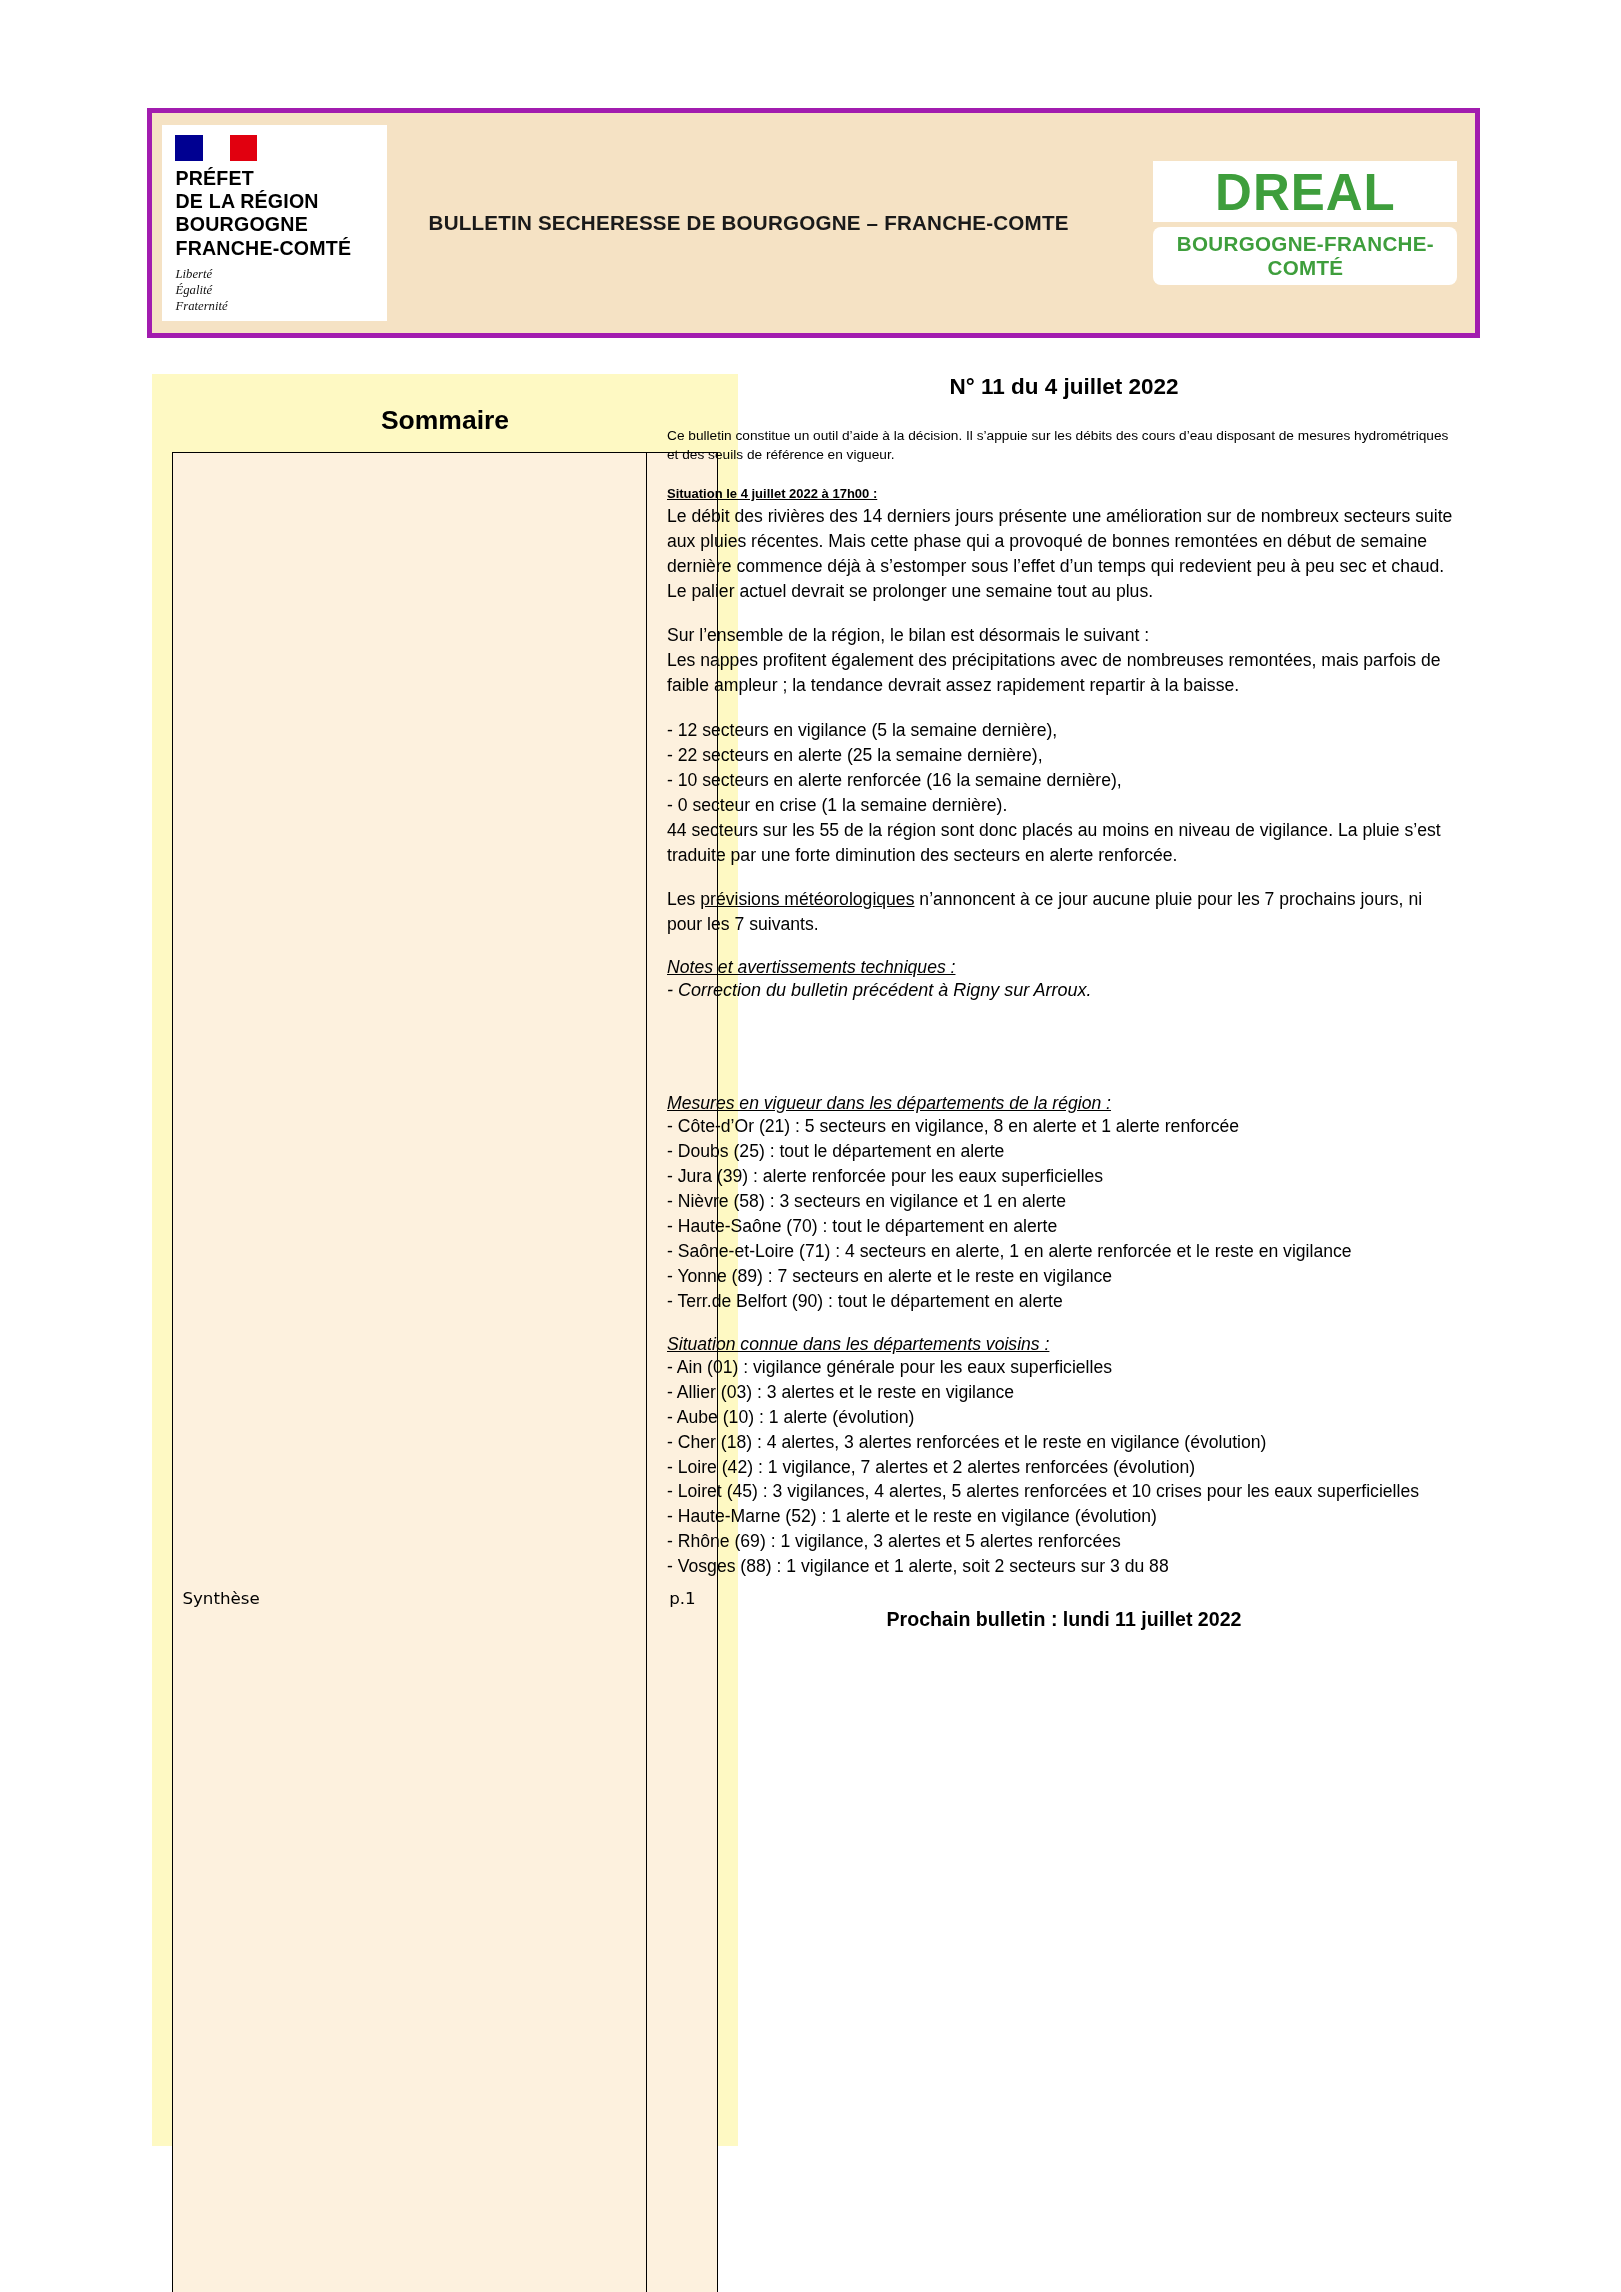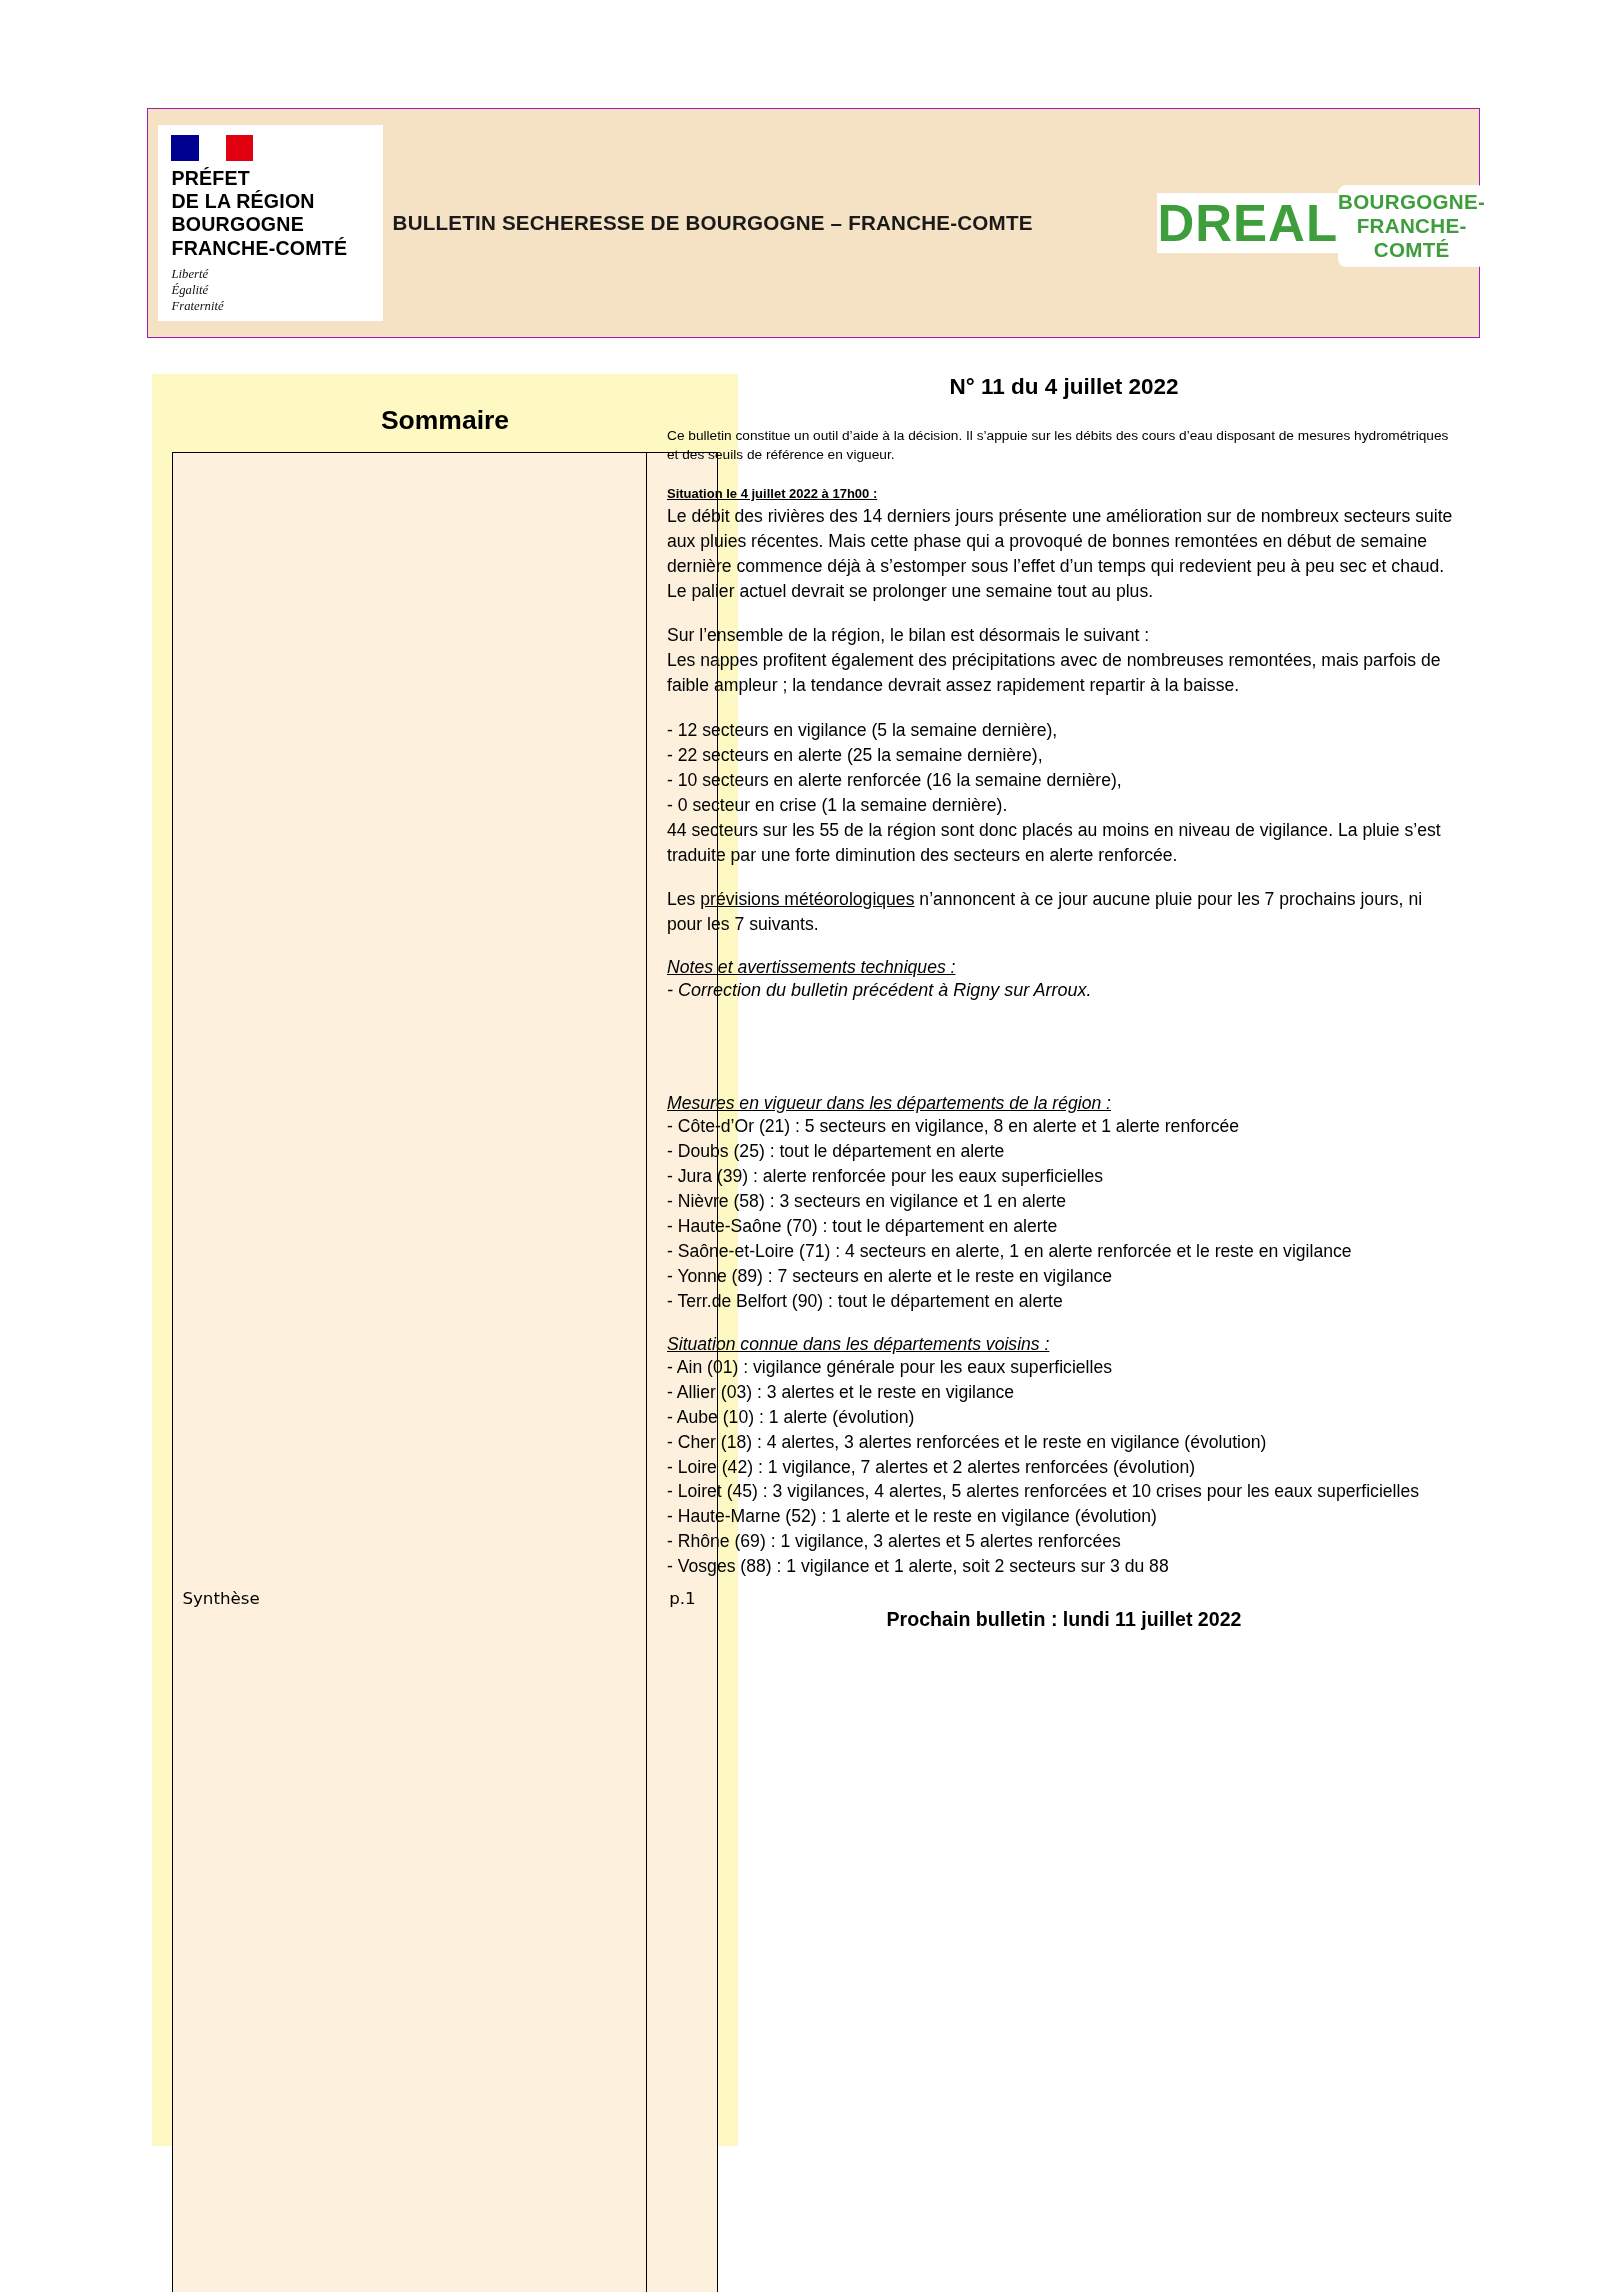--- a/index.html
+++ b/index.html
@@ -22,24 +22,25 @@
   }
 
   
   .header-banner {
     position: absolute;
     left: 147px;
     top: 108px;
     width: 1333px;
     height: 230px;
     background: #f5e2c4;
-    border: 1px solid #a21caf;
+    border: 5px solid #a21caf;
     box-sizing: border-box;
     display: flex;
     align-items: center;
+    gap: 32px;
   }
   .prefet-block {
     width: 225px;
     height: 196px;
     background: #ffffff;
     margin-left: 9.8px;
     box-sizing: border-box;
     padding: 9.8px 7.8px 5.9px 13.7px;
     display: flex;
     flex-direction: column;
@@ -76,20 +77,21 @@
     font-weight: bold;
     font-size: 20.6px;
     letter-spacing: 0.2px;
     color: #1a1a1a;
     padding: 0 9.8px;
   }
   .dreal-block {
     width: 304px;
     margin-right: 17.6px;
     display: flex;
+    flex-direction: column;
     align-items: center;
   }
   .dreal-logo {
     font-weight: bold;
     font-size: 51px;
     letter-spacing: 1px;
     color: #3e9e3c;
     line-height: 1;
     background: #ffffff;
     width: 100%;

